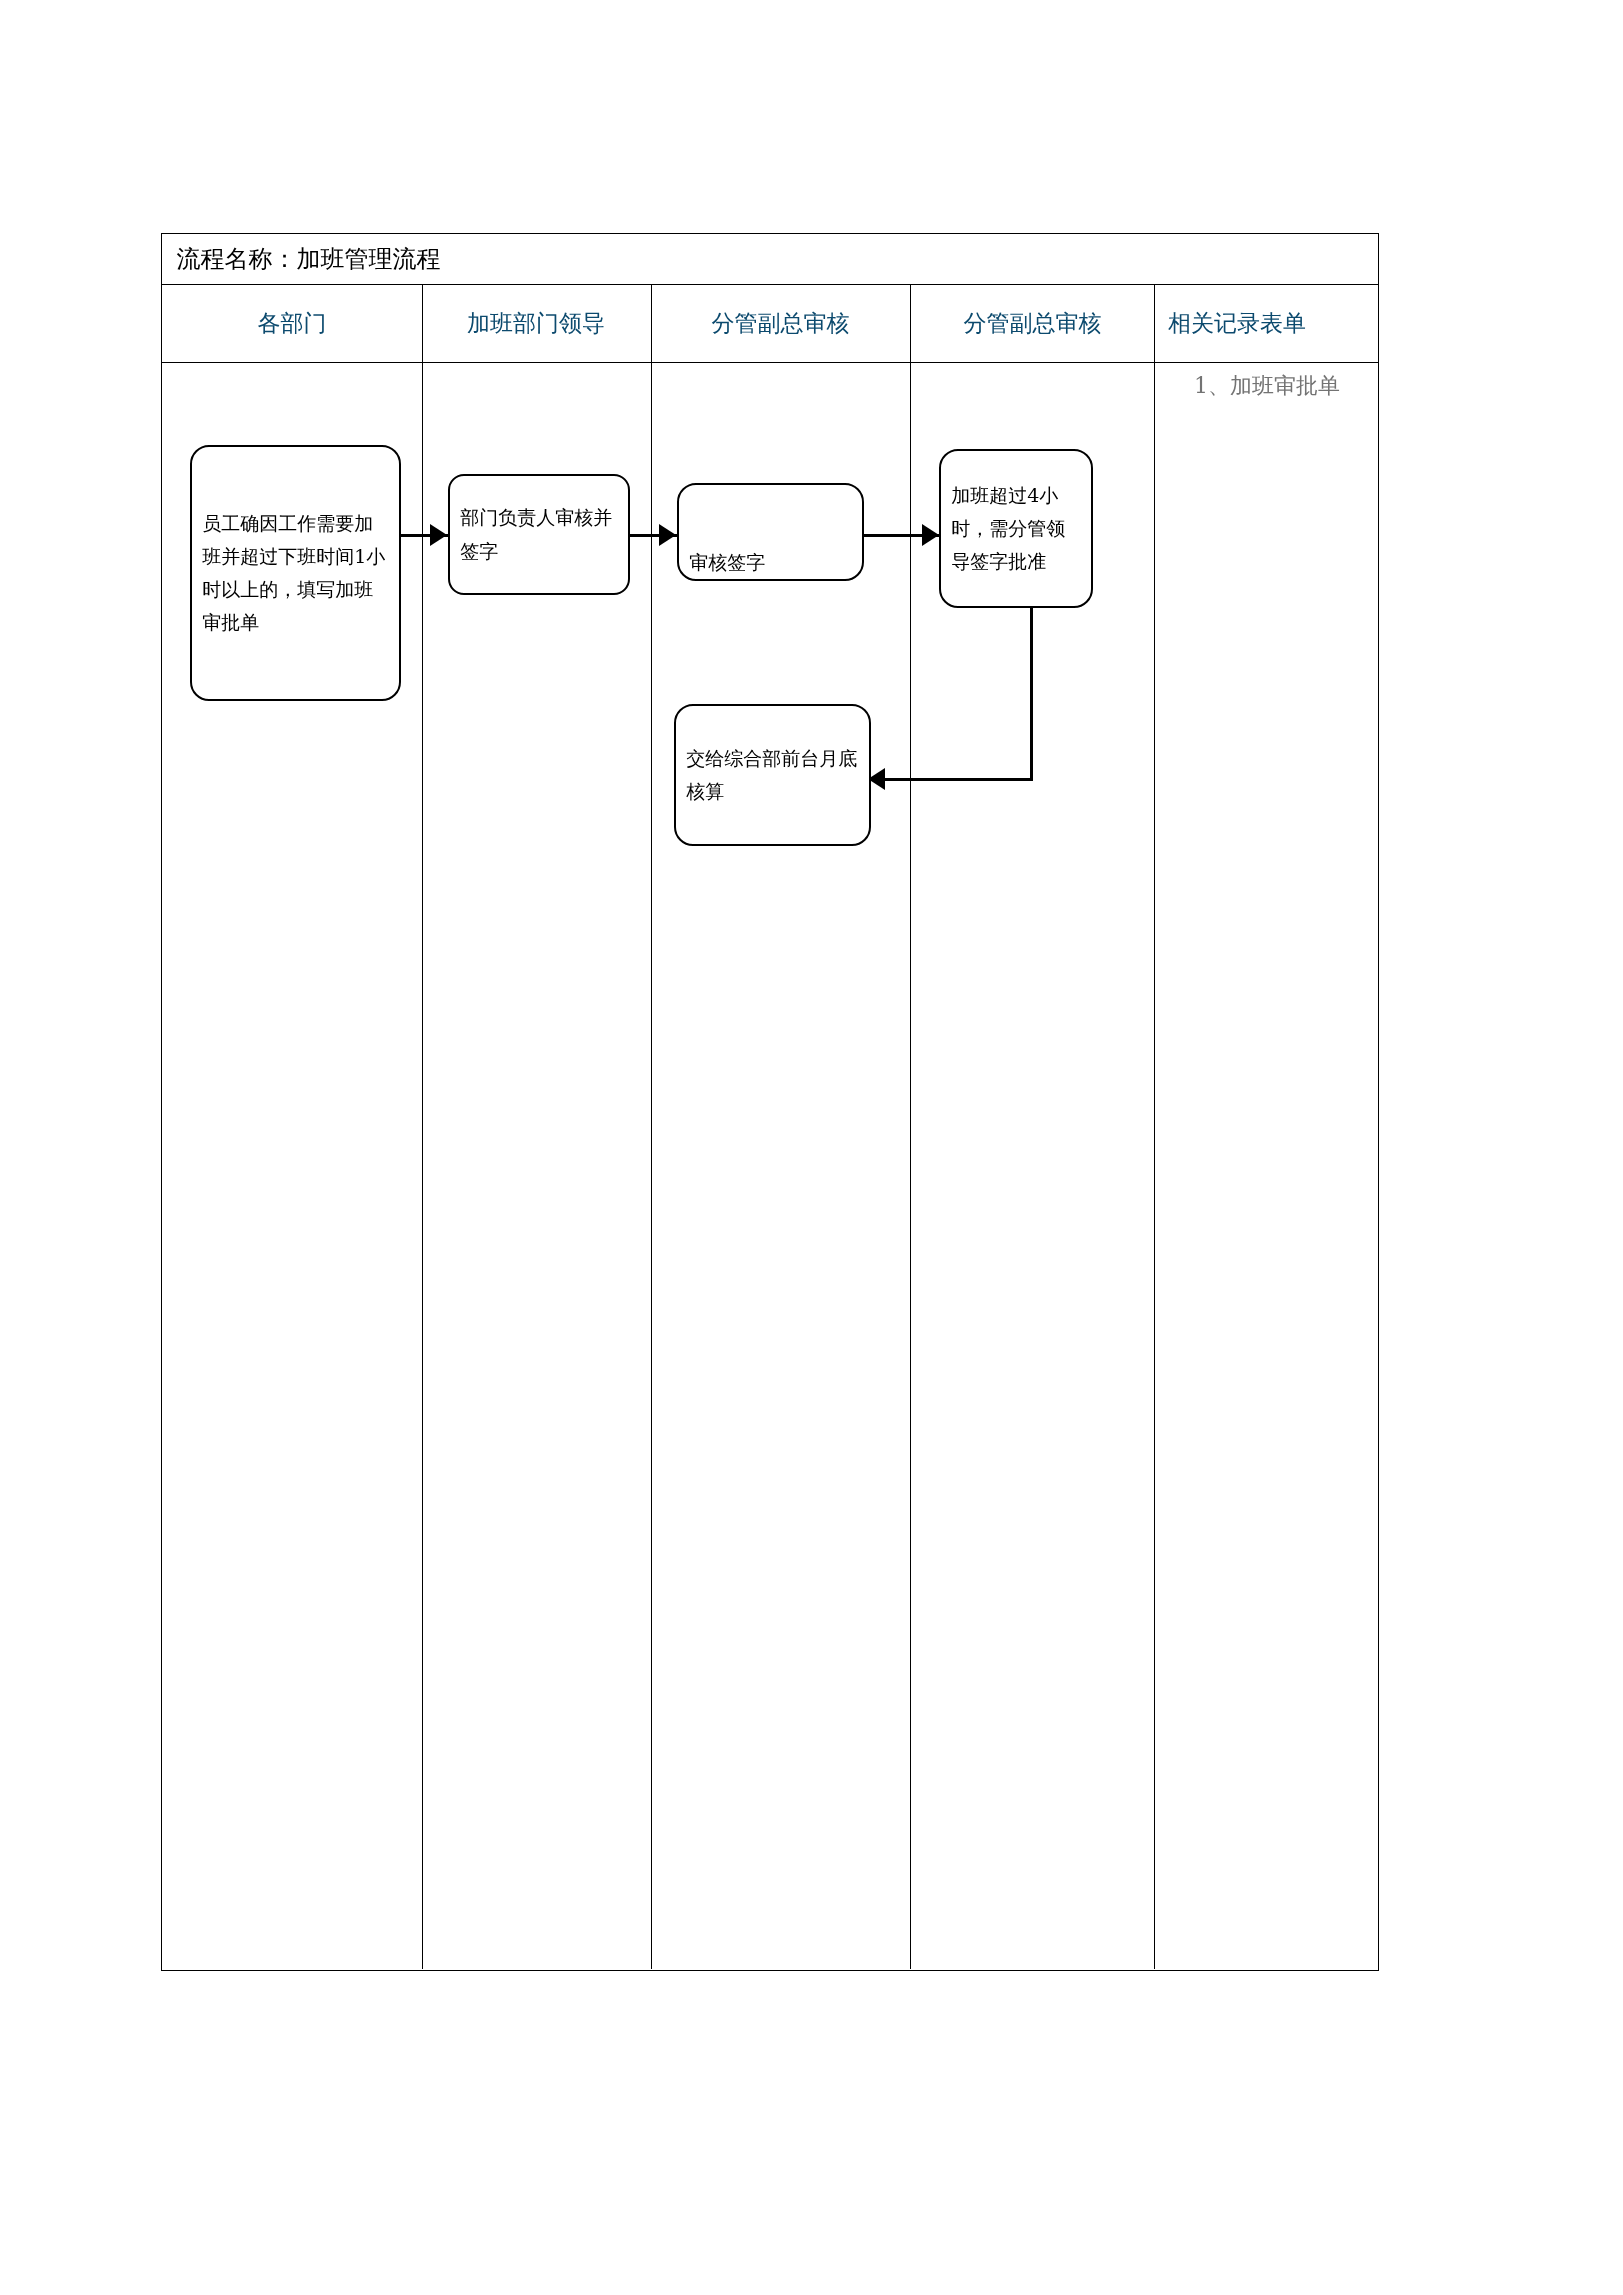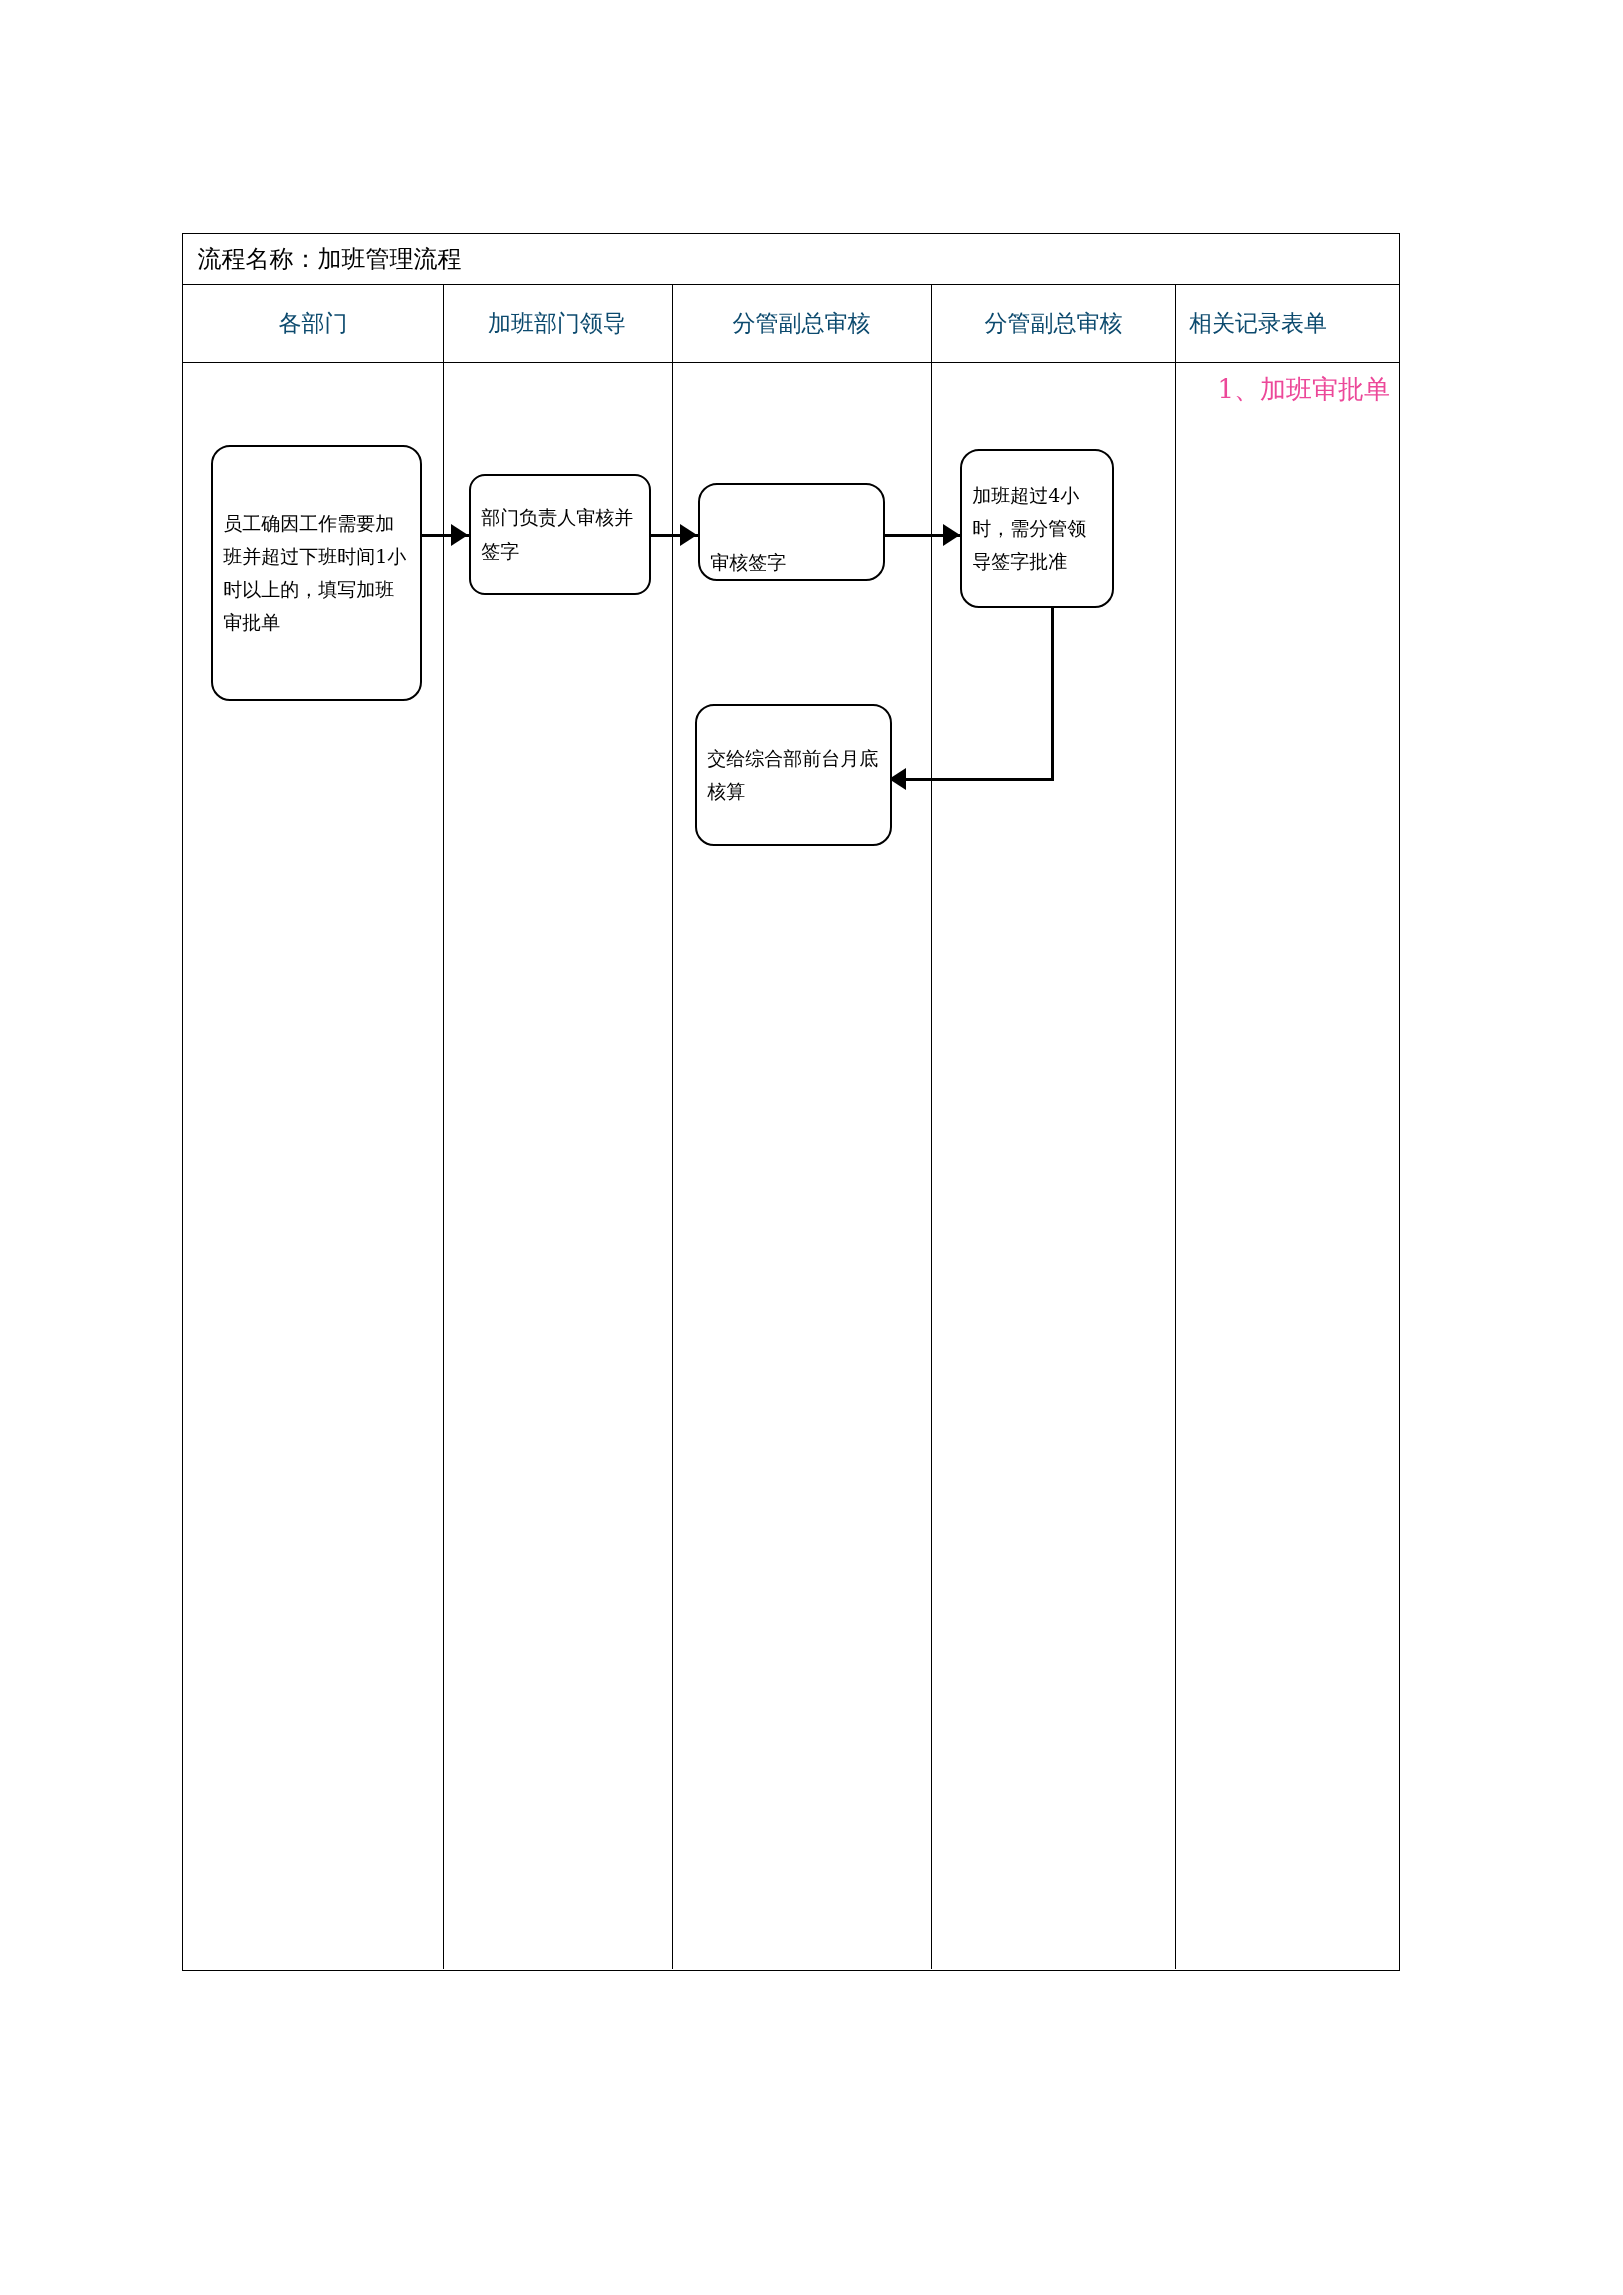--- a/index.html
+++ b/index.html
@@ -20,21 +20,21 @@
     position: absolute;
     left: 0; top: 0;
     width: 1623px;
     height: 2295px;
     background: #ffffff;
   }
 
   
   #flow-table {
     position: absolute;
-    left: 182px;
+    left: 161px;
     top: 233px;
     width: 1218px;
     height: 1738px;
     border: 1.5px solid #000000;
     box-sizing: border-box;
   }
 
   
   #title-row {
     position: absolute;
@@ -153,24 +153,24 @@
     position: absolute;
     width: 0; height: 0;
     border-top: 11px solid transparent;
     border-bottom: 11px solid transparent;
     border-right: 17.5px solid #000000;
   }
 
   
   #record-list {
     position: absolute;
-    font-size: 26px;
+    font-size: 22px;
     line-height: 1.55;
-    color: #ec4899;
-    text-align: right;
+    color: #737373;
+    text-align: center;
   }
 </style>
 </head>
 <body>
 
 <div id="page">
 
   <div id="flow-table">
 
     <div id="title-row">

